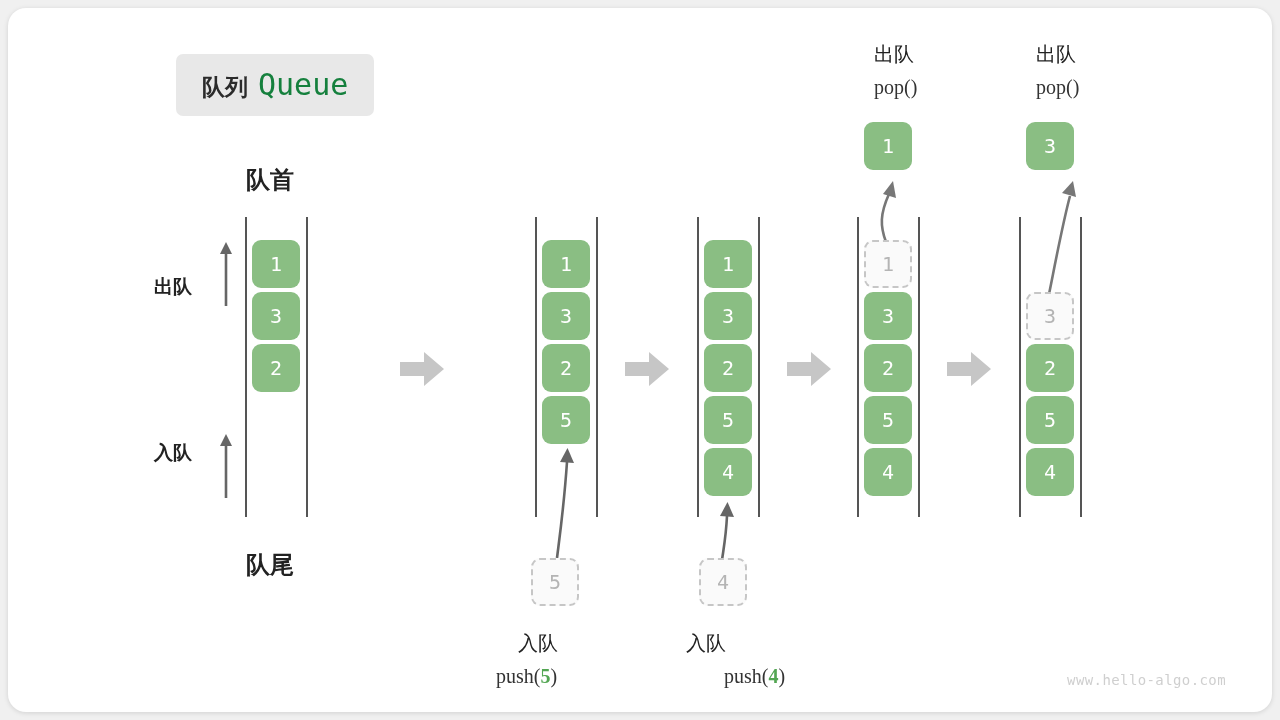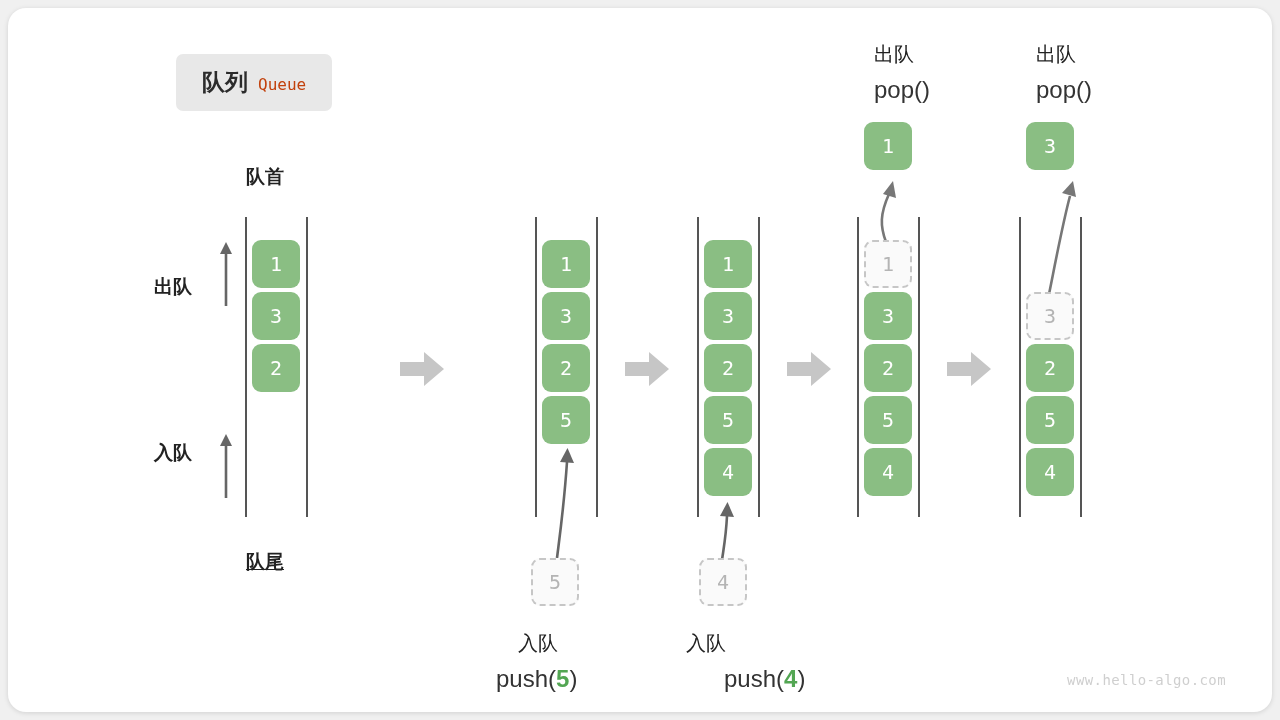--- a/index.html
+++ b/index.html
@@ -36,49 +36,49 @@
     align-items: baseline;
     gap: 10px;
   }
   #title-badge .cn {
     font-size: 23px;
     font-weight: bold;
     color: #2b2b2b;
     font-family: "DejaVu Sans", "Liberation Sans", sans-serif;
   }
   #title-badge .en {
-    font-size: 16px;
-    color: #c2410c;
+    font-size: 30px;
+    color: #15803d;
     font-family: "DejaVu Sans Mono", "Liberation Mono", monospace;
   }
 
   
   .hdr-label {
-    font-size: 19px;
+    font-size: 24px;
     font-weight: bold;
     color: #222;
     white-space: nowrap;
   }
   .side-label {
     font-size: 19px;
     font-weight: bold;
     color: #222;
     white-space: nowrap;
   }
   .op-cn {
     font-size: 20px;
     color: #222;
     white-space: nowrap;
     font-family: "DejaVu Sans", "Liberation Sans", sans-serif;
   }
   .op-code {
-    font-size: 24px;
+    font-size: 20px;
     color: #333;
     white-space: nowrap;
-    font-family: Liberation Sans, sans-serif;
+    font-family: Liberation Serif, serif;
   }
   .op-code .num { color: #53a653; font-weight: bold; }
 
   
   .rail {
     background: #555;
     width: 1.6px;
   }
   .slot {
     width: 48px;
@@ -119,21 +119,21 @@
 <body>
 
 <div id="card">
 
   <div class="abs" id="title-badge">
     <span class="cn">队列</span>
     <span class="en">Queue</span>
   </div>
 
   <div class="abs hdr-label" style="left:238px; top:156px;">队首</div>
-  <div class="abs hdr-label" style="left:238px; top:541px;text-decoration:underline;">队尾</div>
+  <div class="abs hdr-label" style="left:238px; top:541px;">队尾</div>
 
   <div class="abs side-label" style="left:146px; top:266px;">出队</div>
   <svg class="abs" style="left:206px; top:232px;" width="24" height="68">
     <line x1="12" y1="66" x2="12" y2="12" stroke="#666" stroke-width="2.6"></line>
     <polygon points="12,2 6,14 18,14" fill="#666"></polygon>
   </svg>
 
   <div class="abs side-label" style="left:146px; top:432px;">入队</div>
   <svg class="abs" style="left:206px; top:424px;" width="24" height="68">
     <line x1="12" y1="66" x2="12" y2="12" stroke="#666" stroke-width="2.6"></line>

